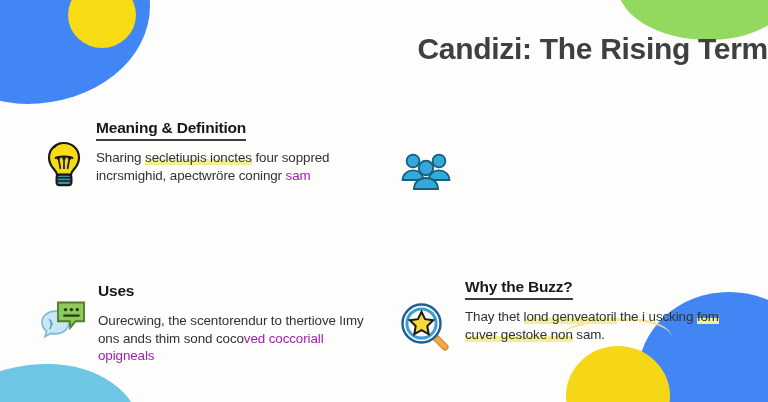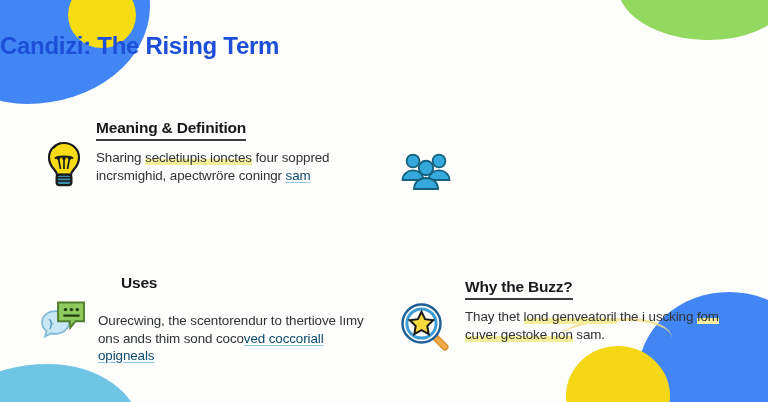--- a/index.html
+++ b/index.html
@@ -64,25 +64,25 @@
     width: 112px; height: 20px;
     border-top: 3px solid #f6e08a;
     border-radius: 60% 40% 0 0 / 100% 100% 0 0;
     opacity: .85;
   }
 
   
   #title {
     position: absolute;
     left: 0; right: 0; top: 32px;
-    text-align: left;
-    font-size: 24px;
+    text-align: right;
+    font-size: 30px;
     font-weight: bold;
     letter-spacing: -0.3px;
-    color: #1d4ed8;
+    color: #404040;
   }
 
   
   #grid {
     position: absolute;
     left: 30px; top: 112px;
     width: 712px;
     display: grid;
     grid-template-columns: 365px 347px;
     grid-template-rows: 140px 120px;
@@ -117,32 +117,31 @@
     width: 276px;
     font-size: 13.4px;
     line-height: 17.5px;
     color: #2f3336;
     letter-spacing: -0.1px;
   }
   .card-body .hl {
     background: linear-gradient(transparent 58%, #f4ee9a 58%, #f4ee9a 97%, transparent 97%);
   }
   .card-body .lk {
-    color: #0c4a6e;
-    text-decoration: underline;
+    color: #a21caf;
     text-decoration-color: #8ec6dd;
     text-underline-offset: 2px;
   }
 
   
   .card.c2 .card-head { left: 70px; }
   .card.c2 .card-icon { left: 5px; top: 32px; }
   .card.c2 .card-body { left: 70px; top: 38px; width: 268px; }
 
-  .card.c3 .card-head { top: 22px; left: 68px; margin-left: 23px; }
+  .card.c3 .card-head { top: 30px; left: 68px; }
   .card.c3 .card-icon { left: 8px; top: 42px; }
   .card.c3 .card-body { left: 68px; top: 60px; }
 
   .card.c4 .card-head { top: 26px; left: 70px; }
   .card.c4 .card-icon { left: 5px; top: 50px; }
   .card.c4 .card-body { left: 70px; top: 56px; width: 268px; }
 </style>
 </head>
 <body>
 

